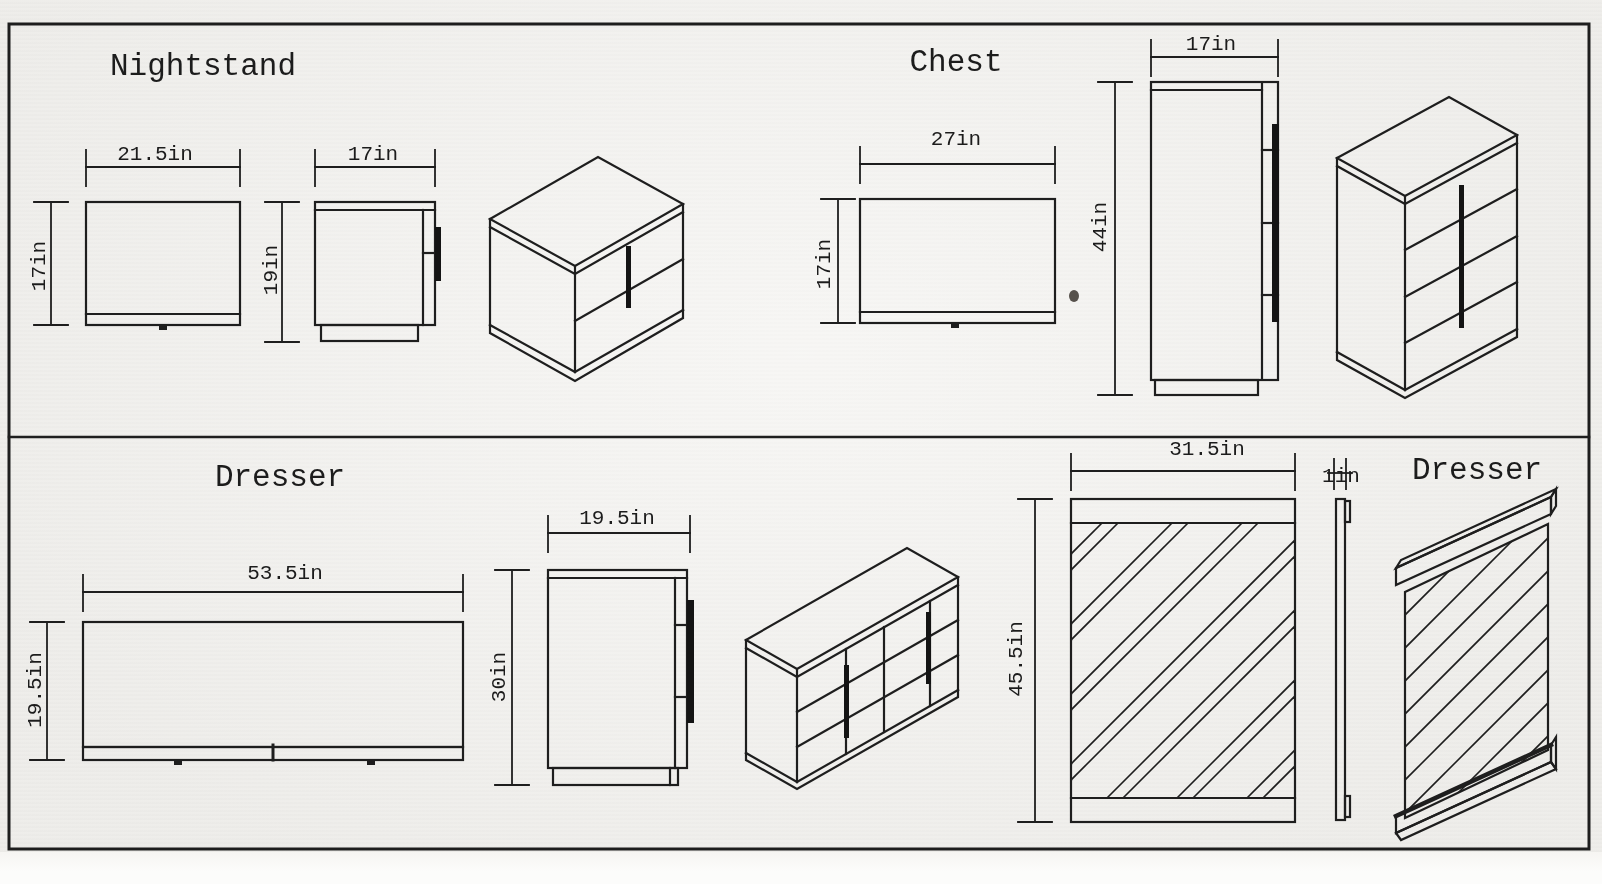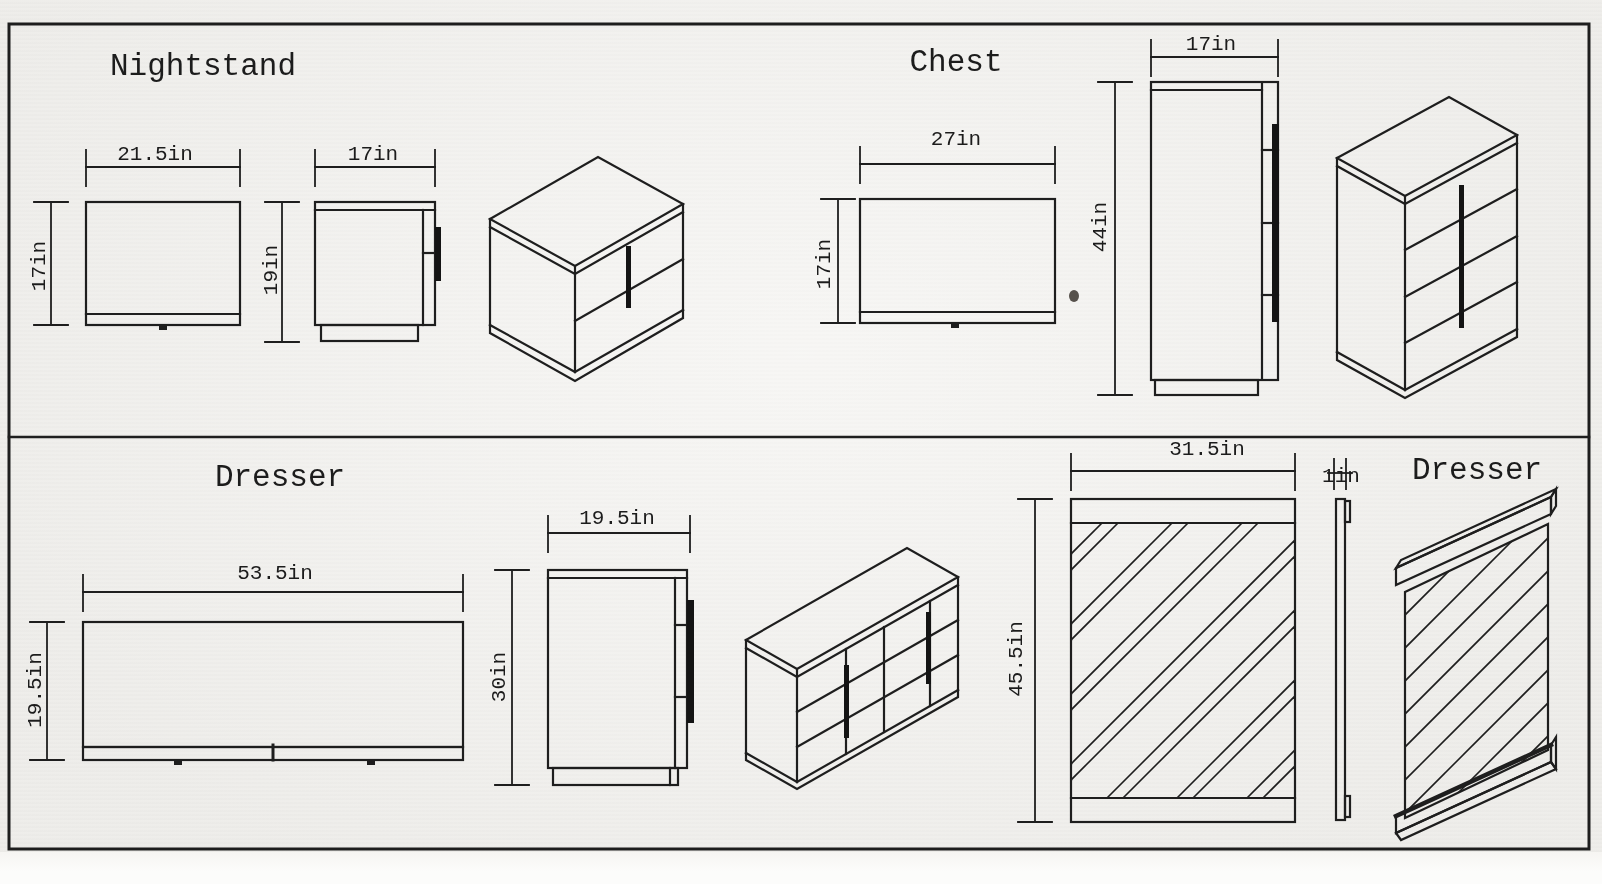--- a/index.html
+++ b/index.html
@@ -275,21 +275,21 @@
   <div class="lbl dim" style="left:155px;top:154px">21.5in</div>
   <div class="lbl dim rot" style="left:39px;top:266px">17in</div>
   <div class="lbl dim" style="left:373px;top:154px">17in</div>
   <div class="lbl dim rot" style="left:271px;top:270px">19in</div>
 
   <div class="lbl dim" style="left:956px;top:139px">27in</div>
   <div class="lbl dim rot" style="left:824px;top:264px">17in</div>
   <div class="lbl dim" style="left:1211px;top:44px">17in</div>
   <div class="lbl dim rot" style="left:1100px;top:227px">44in</div>
 
-  <div class="lbl dim" style="left:275px;top:573px">53.5in</div>
+  <div class="lbl dim" style="left:285px;top:573px">53.5in</div>
   <div class="lbl dim rot" style="left:35px;top:690px">19.5in</div>
   <div class="lbl dim" style="left:617px;top:518px">19.5in</div>
   <div class="lbl dim rot" style="left:499px;top:677px">30in</div>
 
   <div class="lbl dim" style="left:1207px;top:449px">31.5in</div>
   <div class="lbl dim rot" style="left:1016px;top:659px">45.5in</div>
   <div class="lbl dim" style="left:1341px;top:476px">1in</div>
 
   <div class="bottom-band"></div>
 </div>

